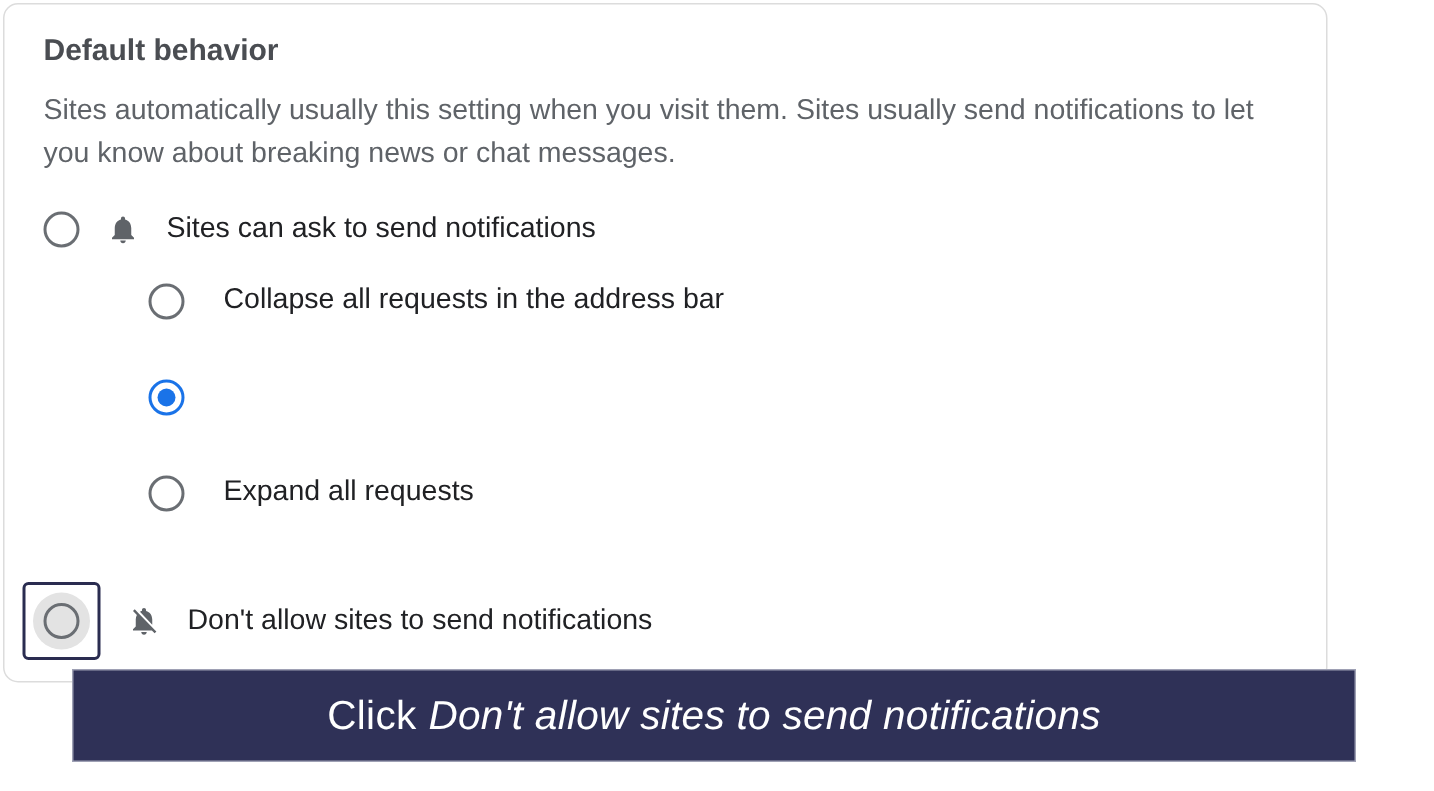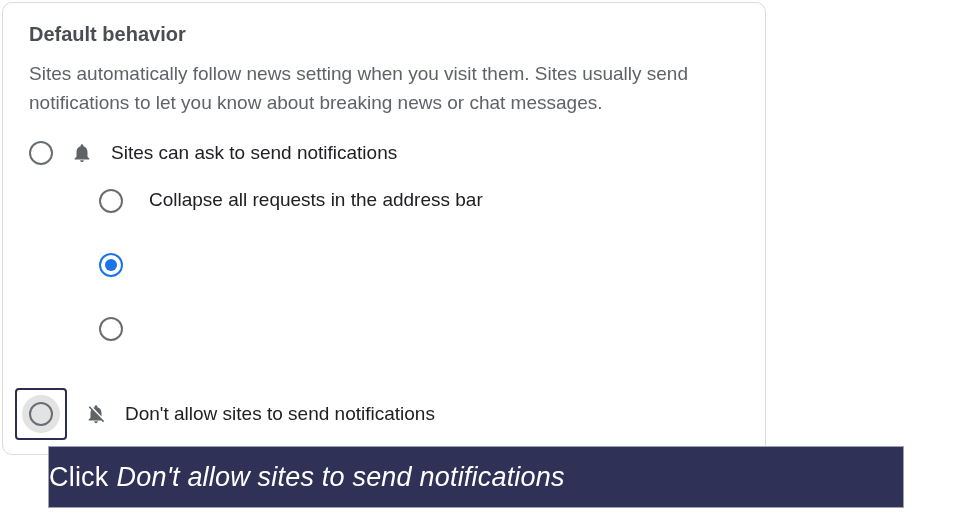--- a/index.html
+++ b/index.html
@@ -5,21 +5,21 @@
   * { box-sizing: border-box; }
   html, body {
     margin: 0; padding: 0;
     width: 956px; height: 527px;
     font-family: Arial, Helvetica, sans-serif;
     background: #fff;
   }
   .card {
     position: relative;
     margin: 2px 2px 0 2px;
-    width: 764px;
+    width: 883px;
     height: 453px;
     border: 1px solid #dcdcdc;
     border-radius: 10px;
     padding: 20px 26px 26px 26px;
     box-shadow: 0 0 0 rgba(0,0,0,0);
   }
   .section-title {
     font-size: 20px;
     font-weight: 600;
     color: #4a4d52;
@@ -100,36 +100,37 @@
   .banner {
     position: absolute;
     left: 48px;
     top: 446px;
     width: 856px;
     height: 62px;
     background: #2f3157;
     border: 1px solid #9ea0b4;
     display: flex;
     align-items: center;
+    justify-content: center;
     color: #fff;
     font-size: 27px;
     letter-spacing: 0.2px;
   }
   .banner em {
     font-style: italic;
     margin-left: 8px;
   }
 </style>
 </head>
 <body>
 
 <div class="card">
 
   <div class="section-title">Default behavior</div>
-  <div class="section-desc">Sites automatically follow news setting when you visit them. Sites usually send notifications to let you know about breaking news or chat messages.</div>
+  <div class="section-desc">Sites automatically usually this setting when you visit them. Sites usually send notifications to let you know about breaking news or chat messages.</div>
 
   <div class="opt-row opt1">
     <span class="radio"></span>
     <span class="opt-icon">
       <svg viewBox="0 0 24 24" width="22" height="22" fill="#5f6368">
         <path d="M12 22c1.1 0 2-.9 2-2h-4c0 1.1.9 2 2 2zm6-6V11c0-3.07-1.63-5.64-4.5-6.32V4c0-.83-.67-1.5-1.5-1.5S10.5 3.17 10.5 4v.68C7.63 5.36 6 7.92 6 11v5l-2 2v1h16v-1l-2-2z"></path>
       </svg>
     </span>
     <span class="opt-label">Sites can ask to send notifications</span>
   </div>
@@ -137,20 +138,21 @@
   <div class="sub-opts">
     <div class="sub-row">
       <span class="radio"></span>
       <span class="opt-label">Collapse all requests in the address bar</span>
     </div>
     <div class="sub-row">
       <span class="radio selected"></span>
     </div>
     <div class="sub-row">
       <span class="radio"></span>
+      <span class="opt-label">Expand all requests</span>
     </div>
   </div>
 
   <div class="opt2-wrap">
     <span class="focus-box">
       <span class="radio highlighted"></span>
     </span>
     <span class="opt-icon">
       <svg viewBox="0 0 24 24" width="22" height="22" fill="#5f6368">
         <path d="M20 18.69L7.84 6.14 5.27 3.49 4 4.76l2.8 2.8v.01c-.52.99-.8 2.16-.8 3.42v5l-2 2v1h13.73l2 2L21 19.72l-1-1.03zM12 22c1.11 0 2-.89 2-2h-4c0 1.11.89 2 2 2zm6-7.32V11c0-3.08-1.64-5.64-4.5-6.32V4c0-.83-.67-1.5-1.5-1.5s-1.5.67-1.5 1.5v.68c-.15.03-.29.08-.42.12-.1.03-.2.07-.3.11h-.01c-.01 0-.01 0-.02.01-.23.09-.46.2-.68.31 0 0-.01 0-.01.01L18 14.68z"></path>

